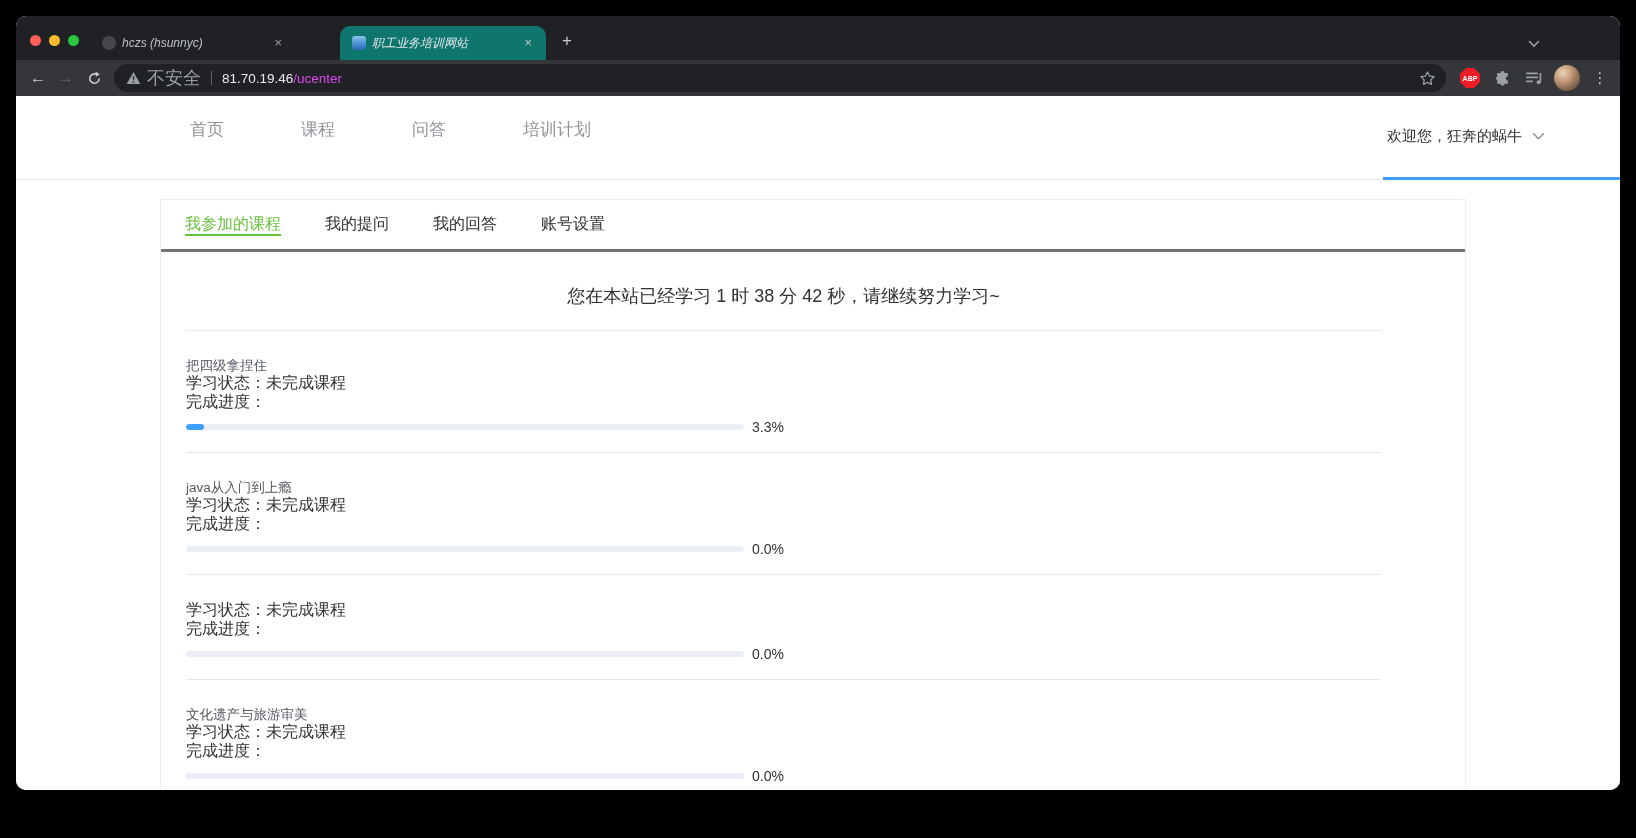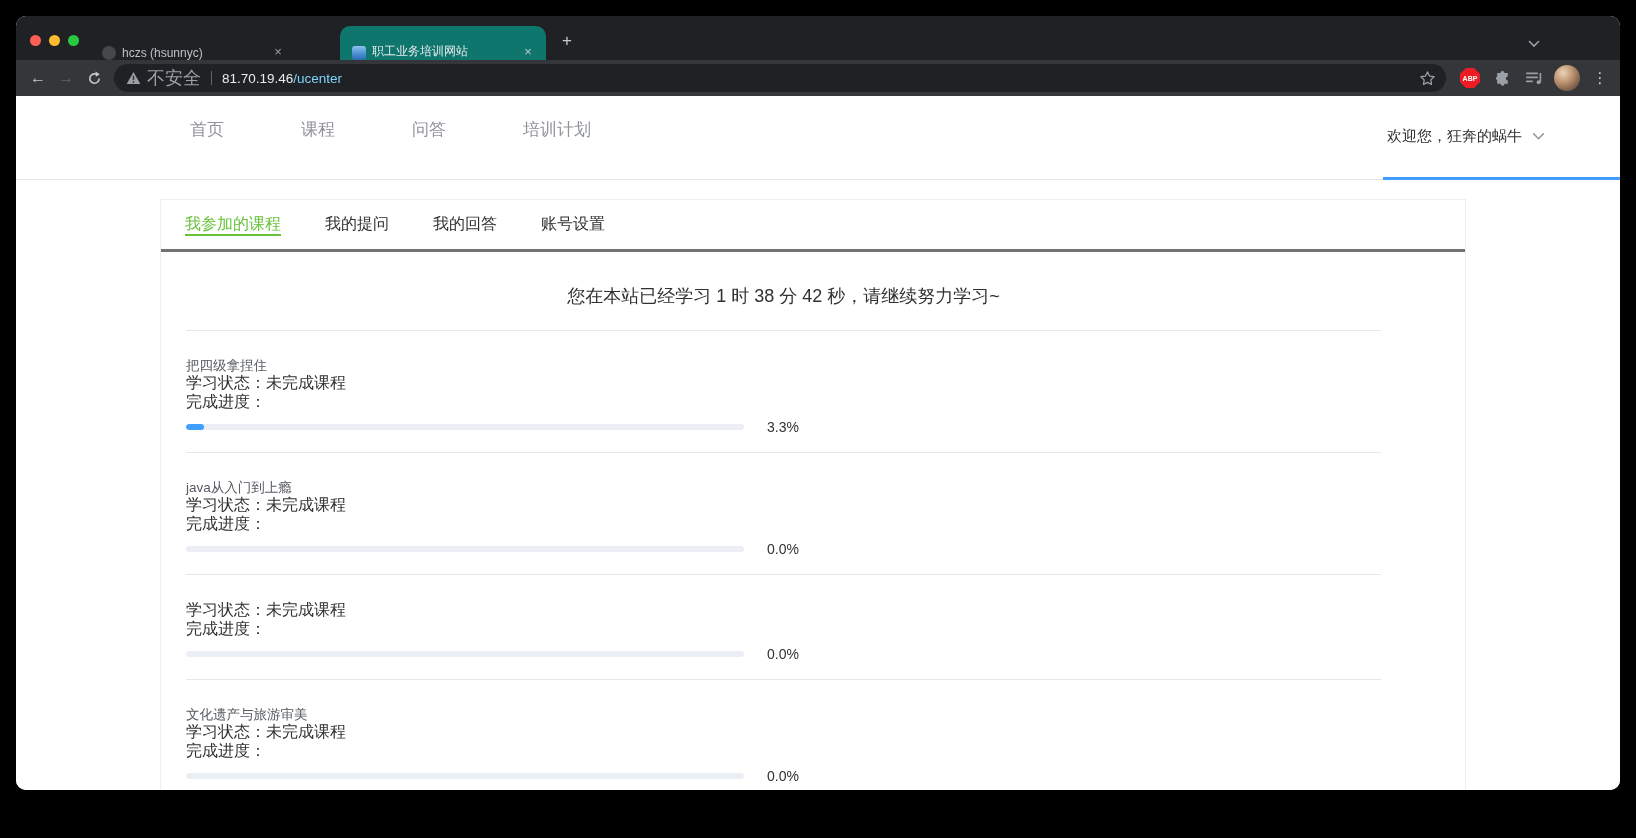--- a/index.html
+++ b/index.html
@@ -11,22 +11,22 @@
     border-radius:10px; overflow:hidden; background:#fff; display:flex; flex-direction:column; }
 
   
   .tabstrip { position:relative; height:44px; background:#202124; flex:0 0 44px;
     display:flex; align-items:flex-end; }
   .traffic { position:absolute; top:19px; left:14px; display:flex; gap:8px; }
   .tl { width:11px; height:11px; border-radius:50%; }
   .tl.red{ background:#ff5f57; } .tl.yellow{ background:#febc2e; } .tl.green{ background:#28c840; }
 
   .tabs-row { display:flex; align-items:flex-end; margin-left:74px; height:100%; }
-  .btab { height:34px; width:206px; display:flex; align-items:flex-end; padding:0 10px 0 12px;
-    font-size:12px; color:#bdc1c6; cursor:default; }
+  .btab { height:34px; width:206px; display:flex; align-items:center; padding:0 10px 0 12px;
+    font-size:12px; color:#bdc1c6; cursor:default;font-style:italic; }
   .btab.active { background:#0f766e; border-radius:10px 10px 0 0; color:#e8eaed;margin-left:44px; }
   .btab .title { flex:1; overflow:hidden; white-space:nowrap; text-overflow:ellipsis; margin:0 6px; }
   .favicon { width:14px; height:14px; border-radius:50%; flex:0 0 14px; background:#45474b; }
   .favicon.site { border-radius:3px;
     background:linear-gradient(180deg,#8ec3ec 0%,#4a8fd4 55%,#2b6cb0 100%); }
   .tabclose { width:16px; height:16px; line-height:15px; text-align:center; border-radius:50%;
     font-size:13px; color:#9aa0a6; }
   .btab.active .tabclose { color:#c3c6ca; }
   .newtab { width:26px; height:26px; margin:0 0 5px 8px; border-radius:50%; text-align:center;
     line-height:24px; font-size:17px; color:#c7cacd; }
@@ -36,21 +36,21 @@
   .toolbar { height:36px; background:#35363a; flex:0 0 36px; display:flex; align-items:center;
     padding:0 8px; }
   .navbtn { width:28px; height:28px; border-radius:50%; display:flex; align-items:center;
     justify-content:center; font-size:16px; color:#c7cacd; flex:0 0 28px; }
   .navbtn.disabled { color:#5f6368; }
   .omnibox { flex:1; height:28px; margin:0 6px; background:#202124; border-radius:14px;
     display:flex; align-items:center; padding:0 10px 0 12px; min-width:0; }
   .sec-label { font-size:18px; color:#9aa0a6; margin-left:6px; }
   .url-sep { width:1px; height:14px; background:#5f6368; margin:0 10px; }
   .url-host { font-size:13.5px; color:#e8eaed; }
-  .url-path { font-size:13.5px; color:#7dd3fc; }
+  .url-path { font-size:13.5px; color:#d946ef; }
   .ob-spacer { flex:1; }
   .ext { width:28px; height:28px; display:flex; align-items:center; justify-content:center;
     flex:0 0 28px; margin-left:4px; }
   .abp-badge { width:20px; height:20px; background:#ed1c24; color:#fff; font-size:7px;
     font-weight:bold; display:flex; align-items:center; justify-content:center;
     clip-path:polygon(30% 0,70% 0,100% 30%,100% 70%,70% 100%,30% 100%,0 70%,0 30%); }
   .avatar { width:26px; height:26px; border-radius:50%; margin-left:6px; flex:0 0 26px;
     background:radial-gradient(circle at 35% 30%,#e8d4b8 0%,#c49a77 35%,#8a6a52 65%,#473a31 100%); }
   .kebab { width:24px; height:24px; margin-left:8px; color:#c7cacd; font-size:15px;
     display:flex; align-items:center; justify-content:center; letter-spacing:0; }
@@ -82,21 +82,21 @@
   .study-banner { padding:32px 0 22px; text-align:center; font-size:18px; color:#303133;
     border-bottom:1px solid #e4e7ed; }
 
   .course-item { padding:26px 0 18px; border-bottom:1px solid #e4e7ed; }
   .course-item:last-child { border-bottom:none; }
   .c-title { font-size:13.5px; font-weight:400; color:#555a61; line-height:17px; }
   .c-line { font-size:16px; color:#303133; line-height:18.5px; }
   .bar-row { margin-top:9px; height:14px; display:flex; align-items:center; }
   .track { width:558px; height:6px; background:#ebeef5; border-radius:3px; overflow:hidden; }
   .fill { height:100%; background:#409eff; border-radius:3px; width:0; }
-  .pct { margin-left:23px; font-size:14px; color:#303133; }
+  .pct { margin-left:8px; font-size:14px; color:#303133; }
 
   svg { display:block; }
 </style>
 </head>
 <body>
 
 <div class="window">
 
   <div class="tabstrip">
     <div class="traffic">

